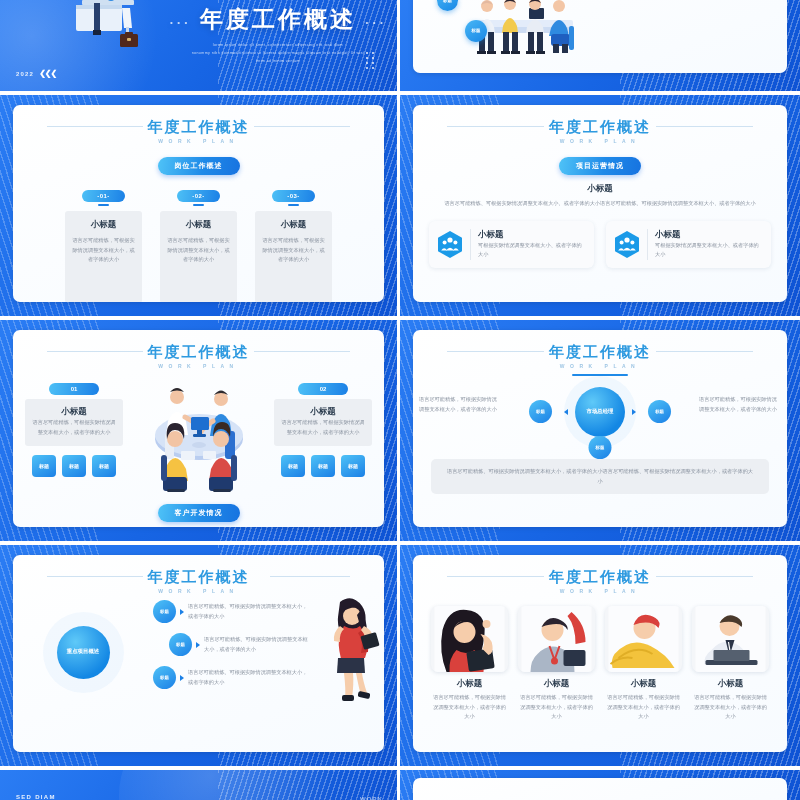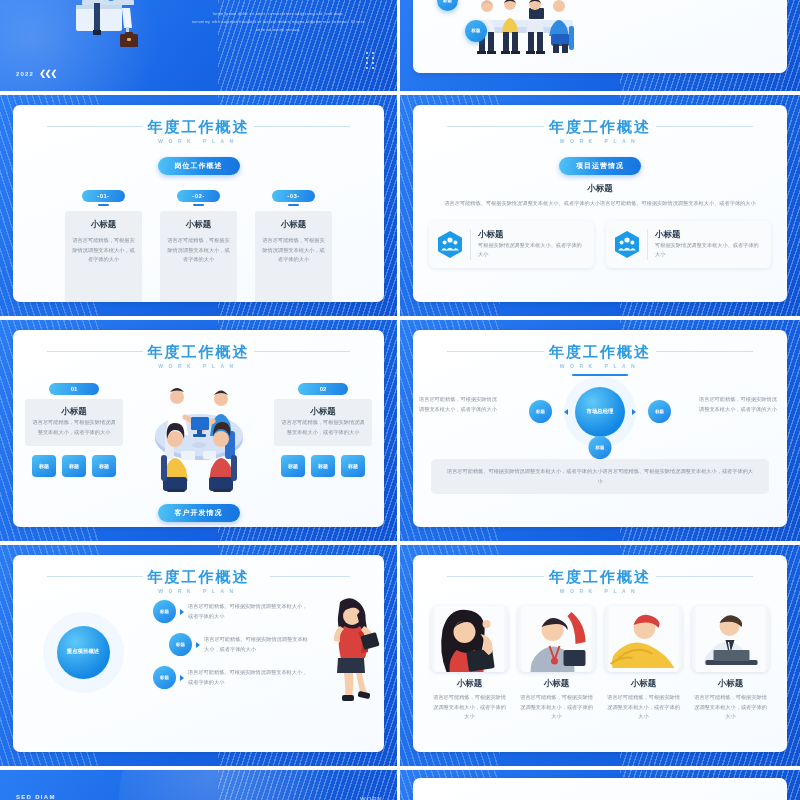--- a/index.html
+++ b/index.html
@@ -304,20 +304,21 @@
           <rect x="29" y="36" width="8" height="5" fill="#16233d"></rect>
           <path d="M58 14 L66 14 L68 34 L60 34 Z" fill="#f0f5fb"></path>
           <rect x="62" y="33" width="3" height="8" fill="#cbd9ea"></rect>
           <rect x="56" y="40" width="18" height="13" rx="1.5" fill="#50281d"></rect>
           <rect x="61" y="38" width="8" height="3" rx="1" fill="#50281d"></rect>
           <rect x="63" y="44" width="4" height="3" rx="1" fill="#d6b06a"></rect>
           <circle cx="47" cy="3" r="4" fill="#2f8ae0"></circle>
         </svg>
 
         <div class="title">
+          <div class="t-zh"><span class="t-deco">···</span> <span>年度工作概述</span> <span class="t-deco">···</span></div>
           <div class="t-en">
             <div>lorem ipsum dolor sit amet, consectetuer adipiscing elit, sed diam</div>
             <div>nonummy nibh euismod tincidunt ut laoreet dolore magna aliquam erat volutpat. Ut wisi</div>
             <div>enim ad minim veniam</div>
           </div>
         </div>
 
         <div class="year">
           <span class="yr">2022</span>
           <span class="chev">❮❮❮</span>

